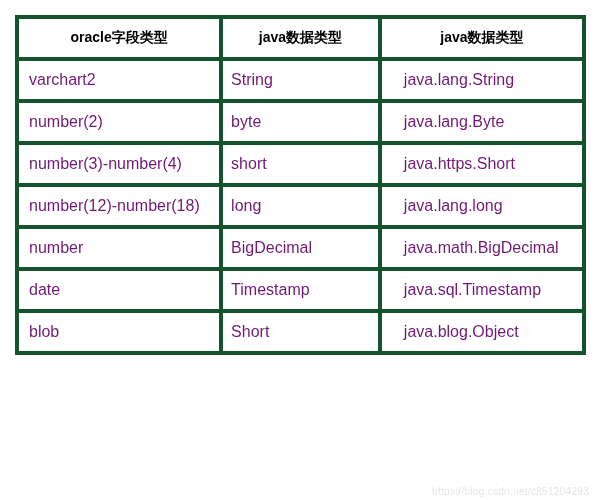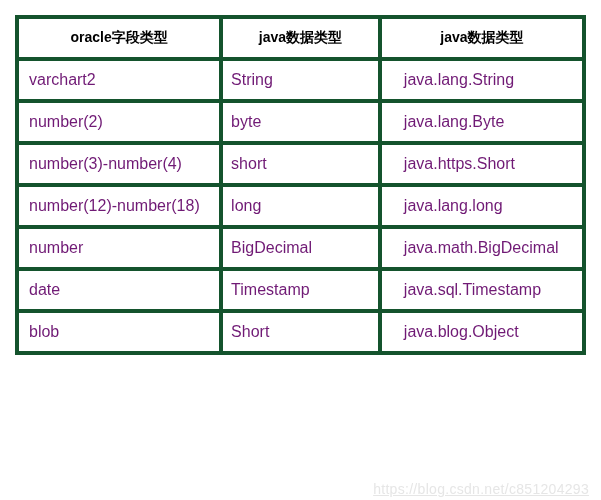--- a/index.html
+++ b/index.html
@@ -37,24 +37,23 @@
     col.c1 { width: 36%; }
     col.c2 { width: 28%; }
     col.c3 { width: 36%; }
     td.col1 { text-align: left; padding-left: 10px; }
     td.col2 { }
     td.col3 { text-align: left; padding-left: 22px; }
     .watermark {
       position: fixed;
       bottom: 3px;
       right: 12px;
-      font-size: 14px;
+      font-size: 10px;
       color: #e6e6e6;
       letter-spacing: 0.3px;
-      text-decoration: underline;
     }
   </style>
 </head>
 <body>
 
 <table>
   <colgroup>
     <col class="c1">
       <col class="c2">
       <col class="c3">

